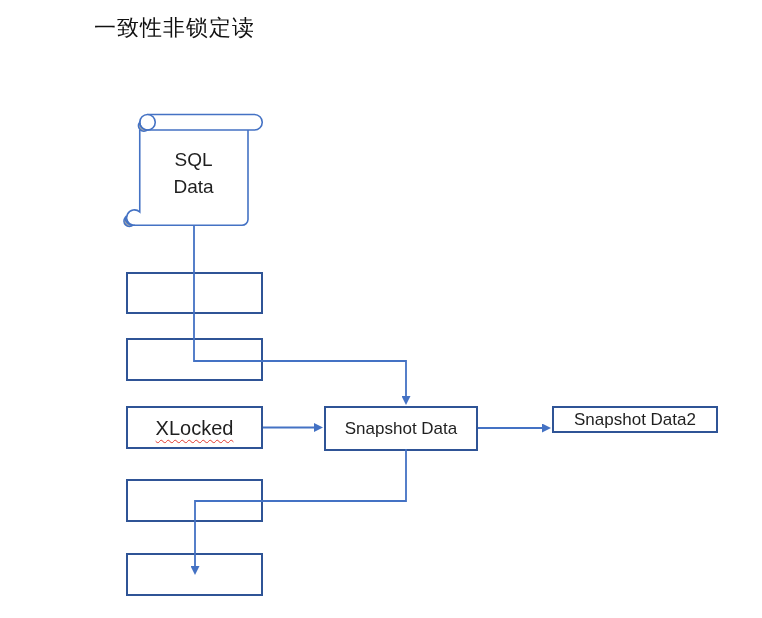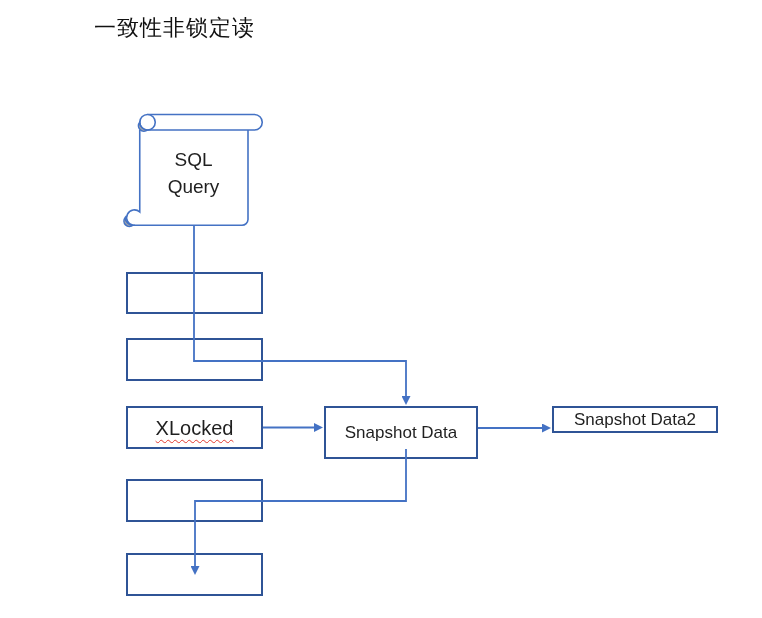--- a/index.html
+++ b/index.html
@@ -78,21 +78,21 @@
   </div>
 
   <div class="box" id="box-step4" style="left:126px; top:479px; width:137px; height:43px;">
     <span class="label"></span>
   </div>
 
   <div class="box" id="box-step5" style="left:126px; top:553px; width:137px; height:43px;">
     <span class="label"></span>
   </div>
 
-  <div class="box" id="box-snapshot" style="left:324px; top:406px; width:154px; height:53px;">
+  <div class="box" id="box-snapshot" style="left:324px; top:406px; width:154px; height:45px;">
     <span class="label">Snapshot Data</span>
   </div>
 
   <div class="box" id="box-snapshot2" style="left:552px; top:406px; width:166px; height:27px;">
     <span class="label">Snapshot Data2</span>
   </div>
 
   <svg id="shape-layer" width="762" height="618" viewBox="0 0 762 618">
     <defs>
       <marker id="arrowhead" viewBox="0 -4.5 9 9" refX="0" refY="0" markerWidth="9" markerHeight="9" markerUnits="userSpaceOnUse" orient="auto">
@@ -114,15 +114,15 @@
 
     <g fill="none" stroke="#4472C4" stroke-width="1.8">
       <polyline points="194,226 194,361 406,361 406,396" marker-end="url(#arrowhead)"></polyline>
       <polyline points="263,427.5 314,427.5" marker-end="url(#arrowhead)"></polyline>
       <polyline points="478,428 542,428" marker-end="url(#arrowhead)"></polyline>
       <polyline points="406,449 406,501 195,501 195,566" marker-end="url(#arrowhead)"></polyline>
     </g>
   </svg>
 
   <div id="scroll-label">SQL
-Query</div>
+Data</div>
 
 </div>
 
 </body></html>

